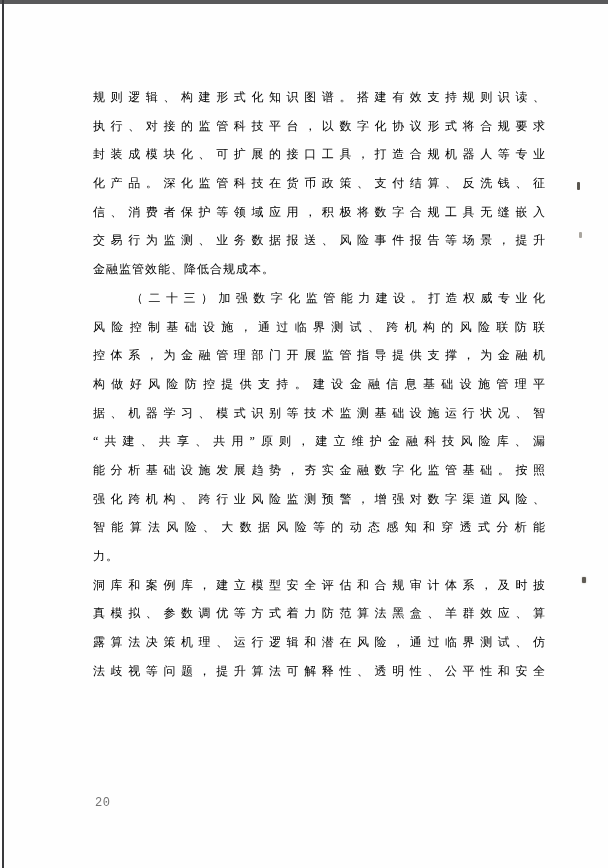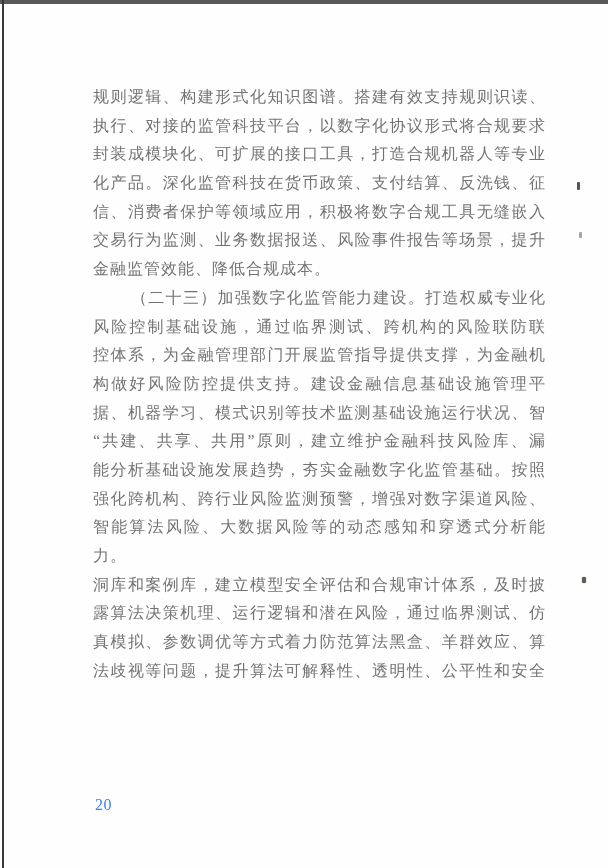--- a/index.html
+++ b/index.html
@@ -29,44 +29,45 @@
     position: absolute;
     top: 0; left: 2px;
     width: 2px; height: 868px;
     background: #39393c;
   }
   .text-block {
     position: absolute;
     left: 93px;
     top: 83px;
     width: 452px;
-    color: #737373;
-    font-size: 16px;
+    color: #000000;
+    font-size: 12px;
   }
   .line {
     height: 28.7px;
     line-height: 28.7px;
     text-align: justify;
     text-align-last: justify;
     overflow: hidden;
   }
   .line.indent {
     padding-left: 38px;
   }
   .line.end {
     text-align-last: left;
     letter-spacing: 1px;
   }
   .page-number {
     position: absolute;
     left: 95px;
     top: 796px;
-    font-size: 16px;
-    color: #3b82f6;
+    font-size: 12px;
+    color: #737373;
     letter-spacing: 0.5px;
+    font-family: Liberation Mono, monospace;
   }
   .speck {
     position: absolute;
     border-radius: 1px;
   }
   .speck-1 { left: 577px; top: 182px; width: 3px; height: 8px; background: #5a564f; }
   .speck-2 { left: 579px; top: 232px; width: 3px; height: 6px; background: #aaa69f; }
   .speck-3 { left: 582px; top: 577px; width: 4px; height: 6px; background: #5f5b54; box-shadow: 0 0 2px #c5c1ba; }
 </style>
 </head>
@@ -88,22 +89,22 @@
       <div class="line">风险控制基础设施，通过临界测试、跨机构的风险联防联</div>
       <div class="line">控体系，为金融管理部门开展监管指导提供支撑，为金融机</div>
       <div class="line">构做好风险防控提供支持。建设金融信息基础设施管理平</div>
       <div class="line">据、机器学习、模式识别等技术监测基础设施运行状况、智</div>
       <div class="line">“共建、共享、共用”原则，建立维护金融科技风险库、漏</div>
       <div class="line">能分析基础设施发展趋势，夯实金融数字化监管基础。按照</div>
       <div class="line">强化跨机构、跨行业风险监测预警，增强对数字渠道风险、</div>
       <div class="line">智能算法风险、大数据风险等的动态感知和穿透式分析能</div>
       <div class="line end">力。</div>
       <div class="line">洞库和案例库，建立模型安全评估和合规审计体系，及时披</div>
+      <div class="line">真模拟、参数调优等方式着力防范算法黑盒、羊群效应、算</div>
       <div class="line">露算法决策机理、运行逻辑和潜在风险，通过临界测试、仿</div>
-      <div class="line">真模拟、参数调优等方式着力防范算法黑盒、羊群效应、算</div>
       <div class="line">法歧视等问题，提升算法可解释性、透明性、公平性和安全</div>
     </div>
 
   <div class="page-number">20</div>
 
   <div class="speck speck-1"></div>
   <div class="speck speck-2"></div>
   <div class="speck speck-3"></div>
 </div>
 

